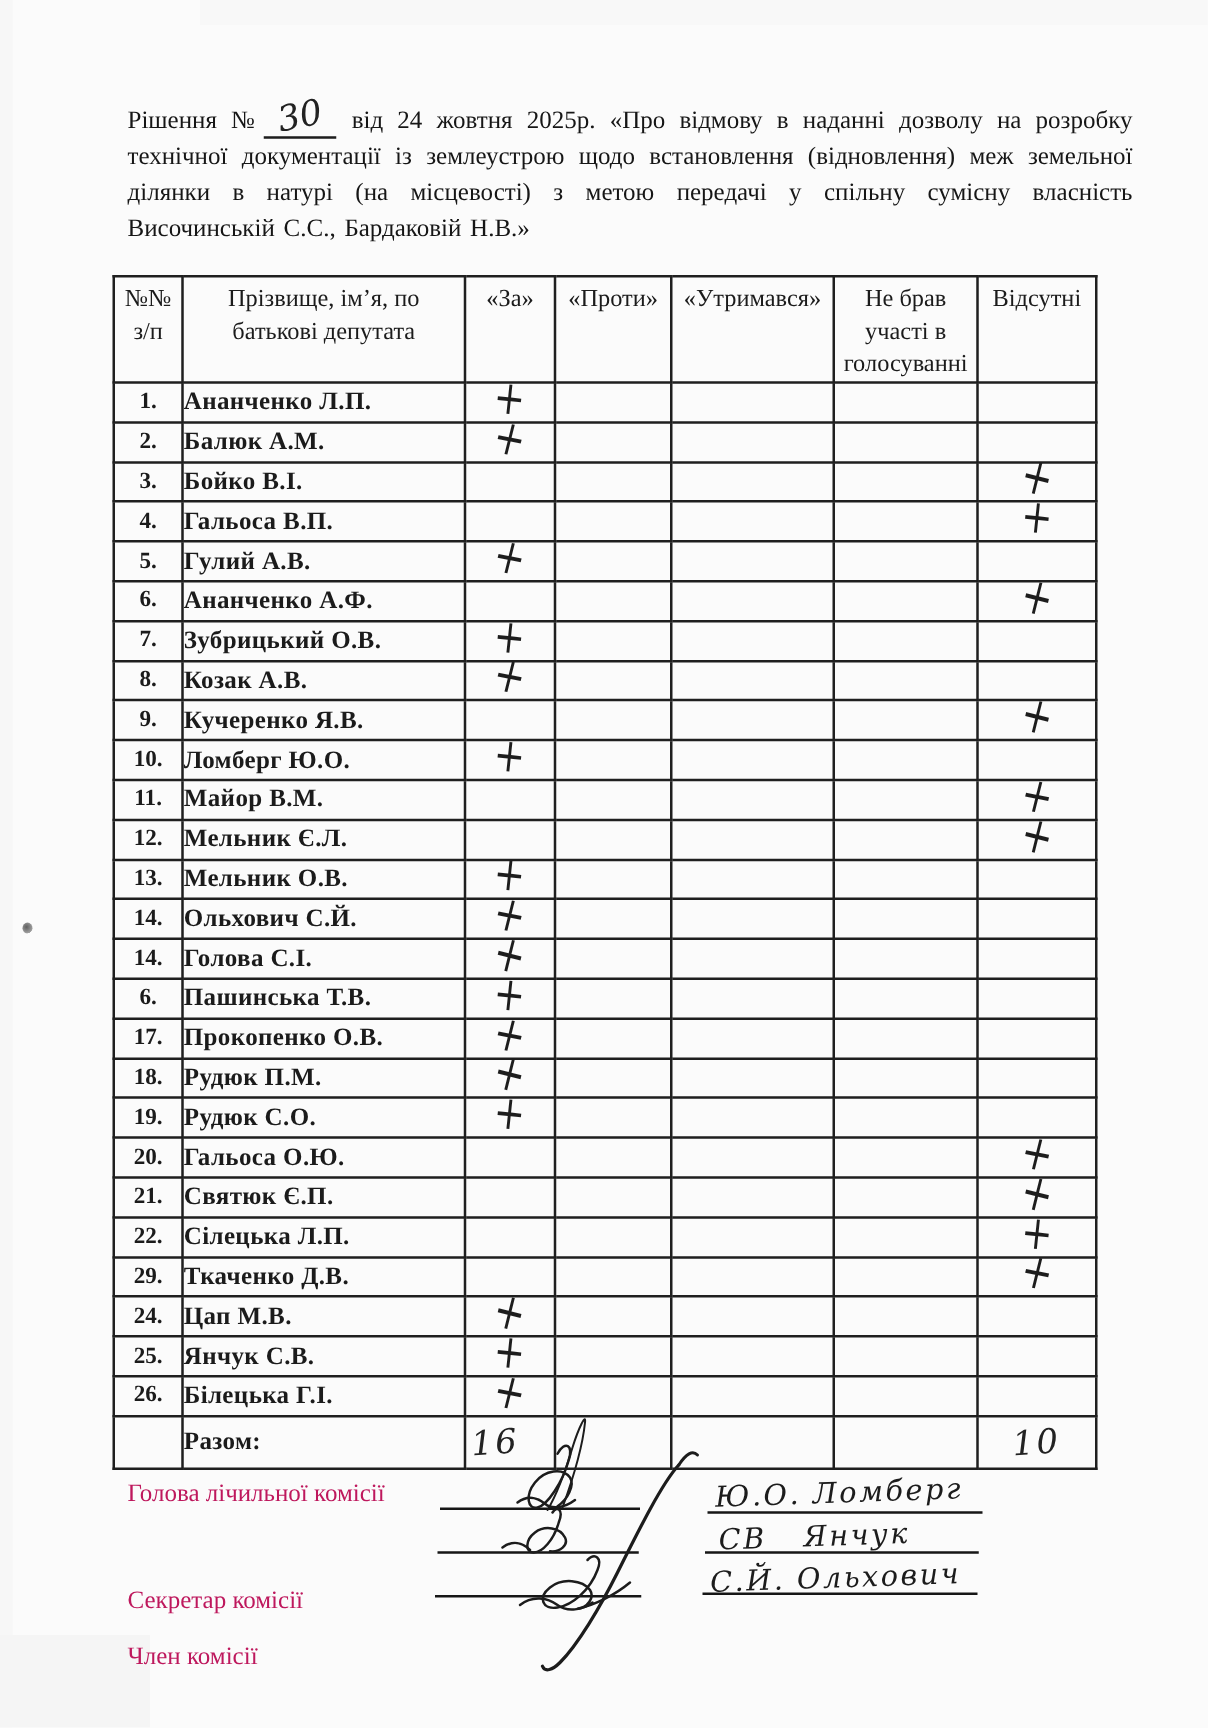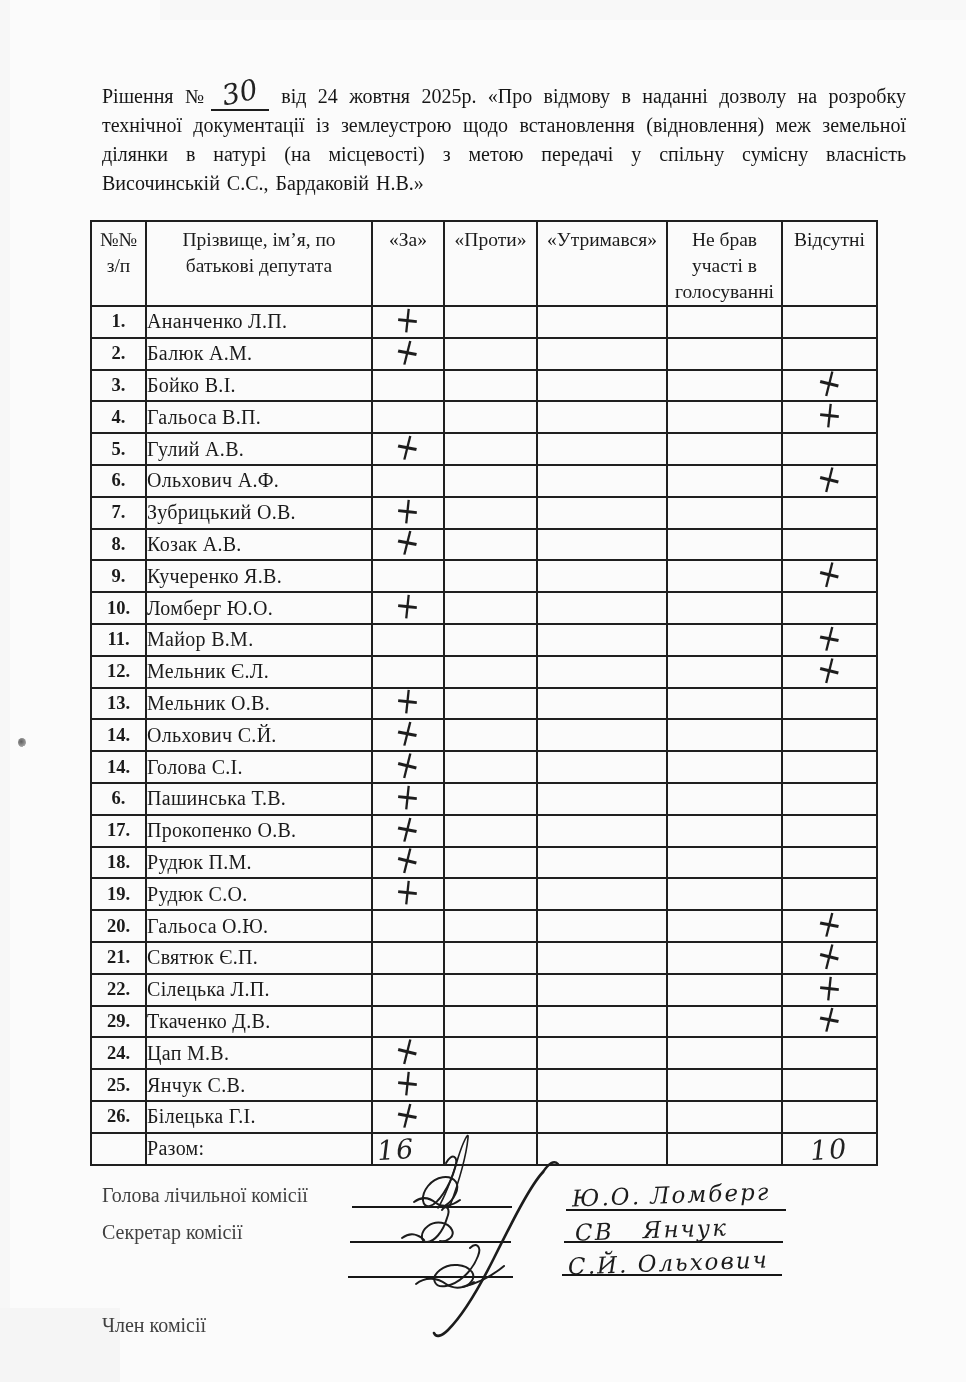--- a/index.html
+++ b/index.html
@@ -41,41 +41,41 @@
     border:2px solid #1f1f1f; padding:0; overflow:visible;
   }
   table.votes thead th {
     height:78px; vertical-align:top; font-weight:normal;
     font-size:19.5px; line-height:26px; padding-top:5px; text-align:center;
   }
   th.h-num { white-space:pre-line; text-align:left; padding-left:7px; }
   th.h-ne { padding:5px 3px 0 3px; }
   tr.data-row { height:31.8px; }
   td.c-num { text-align:center; font-weight:bold; font-size:18.5px; }
-  td.c-name { padding-left:10px; font-size:20px; letter-spacing:.3px; }
+  td.c-name { padding-left:10px; font-size:20px; letter-spacing:.3px;font-weight:bold; }
   td.c-vote { text-align:center; }
   .plus {
     display:inline-block; font-family:"DejaVu Serif", serif; font-size:30px;
     font-weight:400; color:#1d1d1d; line-height:0; position:relative; top:3px;
     transform:rotate(9deg) scaleY(1.3);
   }
   tr.data-row:nth-child(3n) .plus   { transform:rotate(14deg) scaleY(1.35); }
   tr.data-row:nth-child(3n+1) .plus { transform:rotate(6deg)  scaleY(1.25); }
   tr.data-row:nth-child(3n+2) .plus { transform:rotate(11deg) scaleY(1.3) skewX(-4deg); }
-  tr.totals-row { height:32px; }
+  tr.totals-row { height:42px; }
   tr.totals-row td.c-name { font-size:20px; }
   .hand-num {
     display:inline-block; font-family:"DejaVu Serif", serif; font-style:italic;
     font-size:27px; color:#222; position:relative; top:5px; line-height:0;
     transform:rotate(-4deg); letter-spacing:2px;
   }
   .hand-num.total-za { left:-12px; }
 
   
-  .sig-label { position:absolute; left:102px; font-size:20px; color:#404040; }
+  .sig-label { position:absolute; left:102px; font-size:20px; color:#be185d; }
   .sig-line { position:absolute; border-bottom:2px solid #161616; }
   .sig-name {
     position:absolute; font-family:"DejaVu Serif", serif; font-style:italic;
     font-size:23px; color:#1c1c1c; letter-spacing:2px; transform:rotate(-2deg);
     white-space:nowrap;
   }
   .sig-name.n2 { word-spacing:20px; }
   svg.squiggles { position:absolute; left:0; top:0; pointer-events:none; }
 </style>
 </head>
@@ -157,21 +157,21 @@
     <td class="c-name">Гулий А.В.</td>
     <td class="c-vote c-za"><span class="plus">+</span></td>
     <td class="c-vote c-proty"></td>
     <td class="c-vote c-utr"></td>
     <td class="c-vote c-ne"></td>
     <td class="c-vote c-vid"></td>
   </tr>
 
   <tr class="data-row">
     <td class="c-num">6.</td>
-    <td class="c-name">Ольхович А.Ф.</td>
+    <td class="c-name">Ананченко А.Ф.</td>
     <td class="c-vote c-za"></td>
     <td class="c-vote c-proty"></td>
     <td class="c-vote c-utr"></td>
     <td class="c-vote c-ne"></td>
     <td class="c-vote c-vid"><span class="plus">+</span></td>
   </tr>
 
   <tr class="data-row">
     <td class="c-num">7.</td>
     <td class="c-name">Зубрицький О.В.</td>
@@ -379,21 +379,21 @@
       <td class="c-vote"><span class="hand-num total-za">16</span></td>
       <td class="c-vote"></td>
       <td class="c-vote"></td>
       <td class="c-vote"></td>
       <td class="c-vote"><span class="hand-num">10</span></td>
     </tr>
   </tfoot>
 </table>
 
 <span class="sig-label" style="top:1184px;">Голова лічильної комісії</span>
-<span class="sig-label" style="top:1221px;">Секретар комісії</span>
+<span class="sig-label" style="top:1269px;">Секретар комісії</span>
 <span class="sig-label" style="top:1314px;">Член комісії</span>
 
 <div class="sig-line" style="left:352px; top:1206px; width:160px;"></div>
 <div class="sig-line" style="left:350px; top:1241px; width:161px;"></div>
 <div class="sig-line" style="left:348px; top:1276px; width:165px;"></div>
 
 <div class="sig-line" style="left:566px; top:1209px; width:220px;"></div>
 <div class="sig-line" style="left:564px; top:1241px; width:219px;"></div>
 <div class="sig-line" style="left:562px; top:1274px; width:220px;"></div>
 

